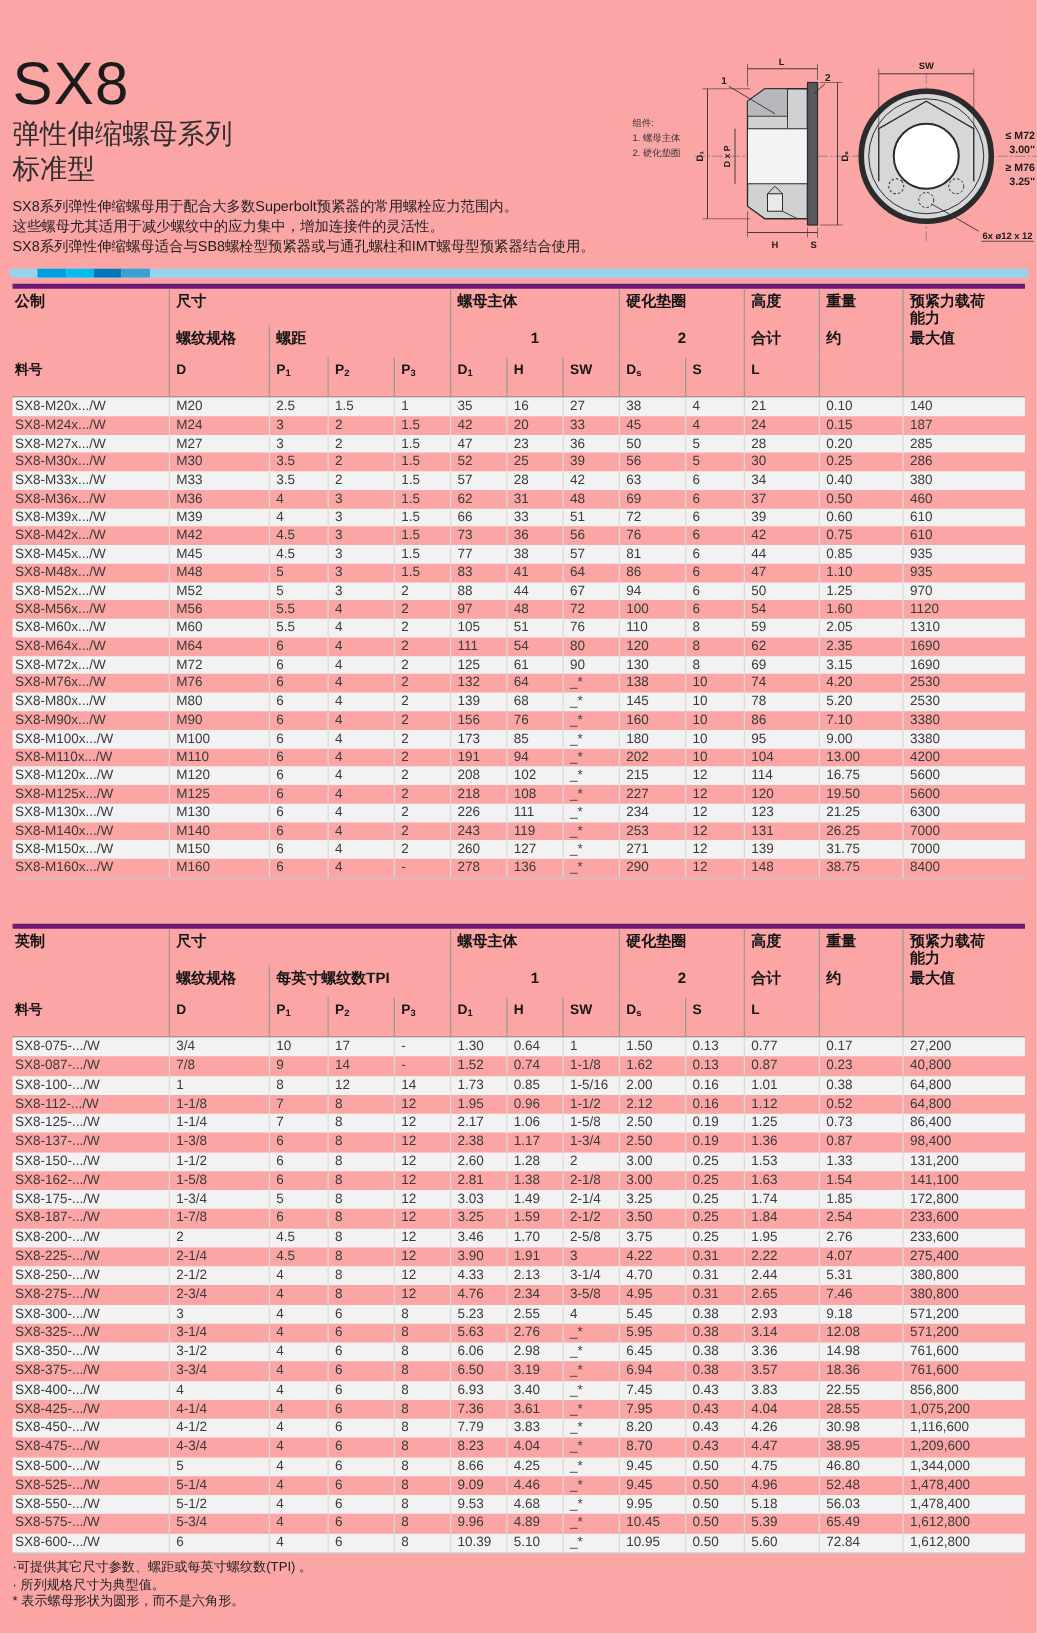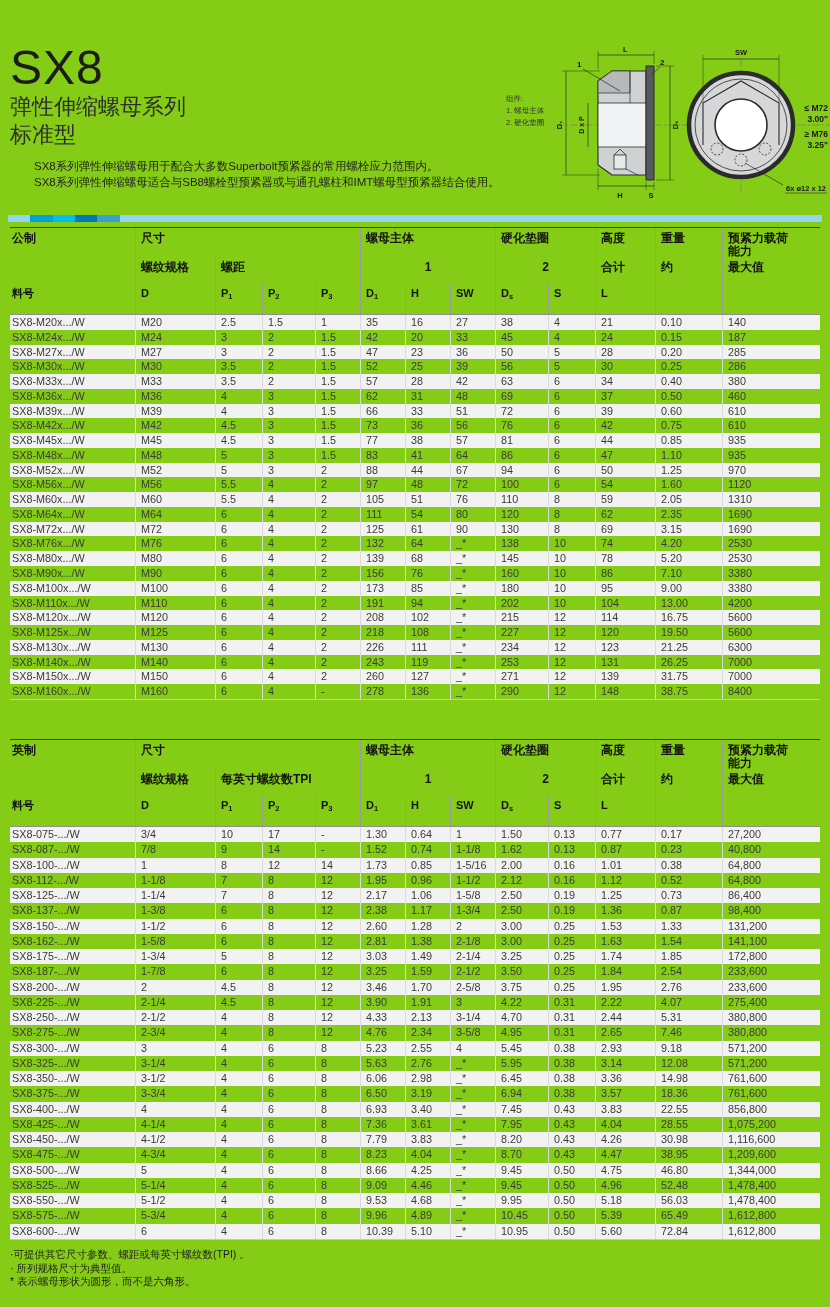--- a/index.html
+++ b/index.html
@@ -1,34 +1,34 @@
 <!DOCTYPE html>
 <html><head>
 <meta charset="utf-8">
 <style>
   html,body{margin:0;padding:0;background:#fff;}
-  #page{position:relative;width:830px;height:1307px;background:#84cc16;overflow:hidden;
+  #page{position:relative;width:830px;height:1307px;background:#fca5a5;overflow:hidden;
         font-family:"Liberation Sans","DejaVu Sans",sans-serif;color:#222;}
 
   
   #title-block{position:absolute;left:10px;top:44px;}
   #product-name{font-size:48px;font-weight:400;color:#1c1c1c;letter-spacing:1px;line-height:48px;}
   .subtitle{font-size:22px;color:#2e2e2e;line-height:26px;margin-top:2px;}
-  #description{position:absolute;left:10px;top:158px;font-size:11.5px;line-height:16px;color:#1f1f1f;margin-left:24px;}
+  #description{position:absolute;left:10px;top:158px;font-size:11.5px;line-height:16px;color:#1f1f1f;}
 
   
   #accent-bar{position:absolute;left:8px;top:215px;width:814px;height:7px;}
   #accent-bar .seg{position:absolute;top:0;height:7px;}
 
   
   #diagram{position:absolute;left:500px;top:33px;width:330px;height:188px;}
   svg text{font-family:"Liberation Sans","DejaVu Sans",sans-serif;}
 
   
-  .tbl{position:absolute;left:10px;width:810px;border-top:1px solid #701a75;}
+  .tbl{position:absolute;left:10px;width:810px;border-top:4px solid #701a75;}
   #metric-table{top:227px;}
   #imperial-table{top:739px;}
   .hrow,.drow{display:grid;grid-template-columns:125px 80px 47px 53px 45px 45px 45px 45px 53px 47px 60px 67px 98px;}
   .h1r{height:29px}.h2r{height:26px}.h3r{height:31px}
   .thead{border-bottom:1px solid #8f8f8f;}
   .hc{font-size:12px;font-weight:bold;color:#141414;padding:4px 0 0 5px;line-height:13px;white-space:pre-line;overflow:hidden;}
   .hc.first{padding-left:2px;}
   .hc.ctr{text-align:center;padding-left:0;}
   .bl{border-left:1px solid #9a9a9a;}
   .h3c .lb{font-size:11px;font-weight:bold;min-height:13px;line-height:12px;}
@@ -49,20 +49,21 @@
 
 <div id="page">
 
   <div id="title-block">
     <div id="product-name">SX8</div>
     <div class="subtitle">弹性伸缩螺母系列</div>
     <div class="subtitle">标准型</div>
   </div>
   <div id="description">
     <div>SX8系列弹性伸缩螺母用于配合大多数Superbolt预紧器的常用螺栓应力范围内。</div>
+    <div>这些螺母尤其适用于减少螺纹中的应力集中，增加连接件的灵活性。</div>
     <div>SX8系列弹性伸缩螺母适合与SB8螺栓型预紧器或与通孔螺柱和IMT螺母型预紧器结合使用。</div>
   </div>
 
   <div id="diagram">
     <svg width="330" height="188" viewBox="0 0 330 188">
 
       <text x="6" y="68" font-size="7.5" fill="#333">组件:</text>
       <text x="6" y="80" font-size="7.5" fill="#333">1. 螺母主体</text>
       <text x="6" y="92" font-size="7.5" fill="#333">2. 硬化垫圈</text>
 

